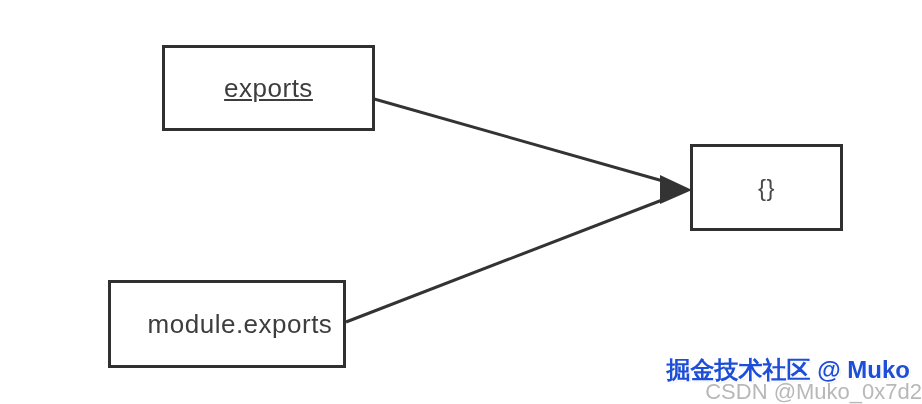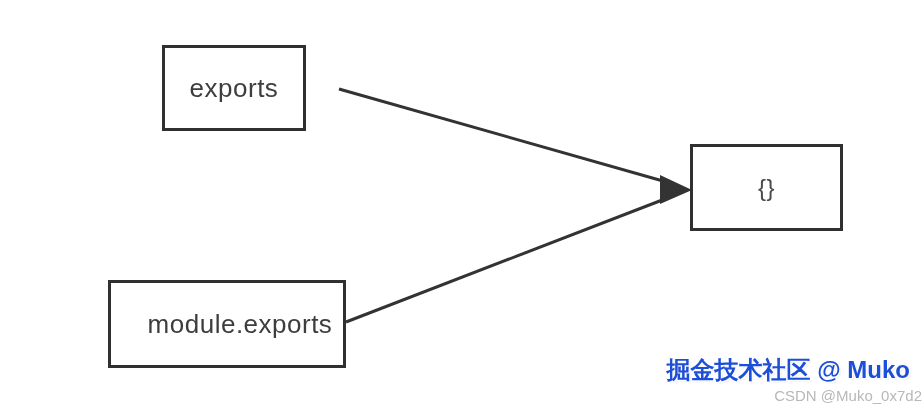--- a/index.html
+++ b/index.html
@@ -31,22 +31,23 @@
     display: flex;
     align-items: center;
     justify-content: center;
     color: #3d3d3d;
     font-size: 26px;
     letter-spacing: 0.5px;
   }
   .node-exports {
     left: 162px;
     top: 45px;
-    width: 144px;
+    width: 213px;
     height: 86px;
+    text-decoration: underline;
   }
   .node-module-exports {
     left: 108px;
     top: 280px;
     width: 238px;
     height: 88px;
     padding-left: 26px;
   }
   .node-object {
     left: 690px;
@@ -63,24 +64,23 @@
     font-size: 24px;
     font-weight: bold;
     color: #1d4ed8;
     text-shadow: 1px 1px 0 #ffffff, 2px 2px 1px #f2f2f2;
     white-space: nowrap;
   }
   .watermark-secondary {
     position: absolute;
     top: 379px;
     right: 0px;
-    font-size: 15px;
+    font-size: 22px;
     color: #b8b8b8;
     white-space: nowrap;
-    margin-top: 8px;
   }
 </style>
 </head>
 <body>
 
 <div class="canvas">
 
   <svg class="edges" viewBox="0 0 922 404" xmlns="http://www.w3.org/2000/svg">
     <line x1="339" y1="89" x2="670" y2="183" stroke="#333333" stroke-width="3"></line>
     <line x1="346" y1="322" x2="670" y2="197" stroke="#333333" stroke-width="3"></line>

